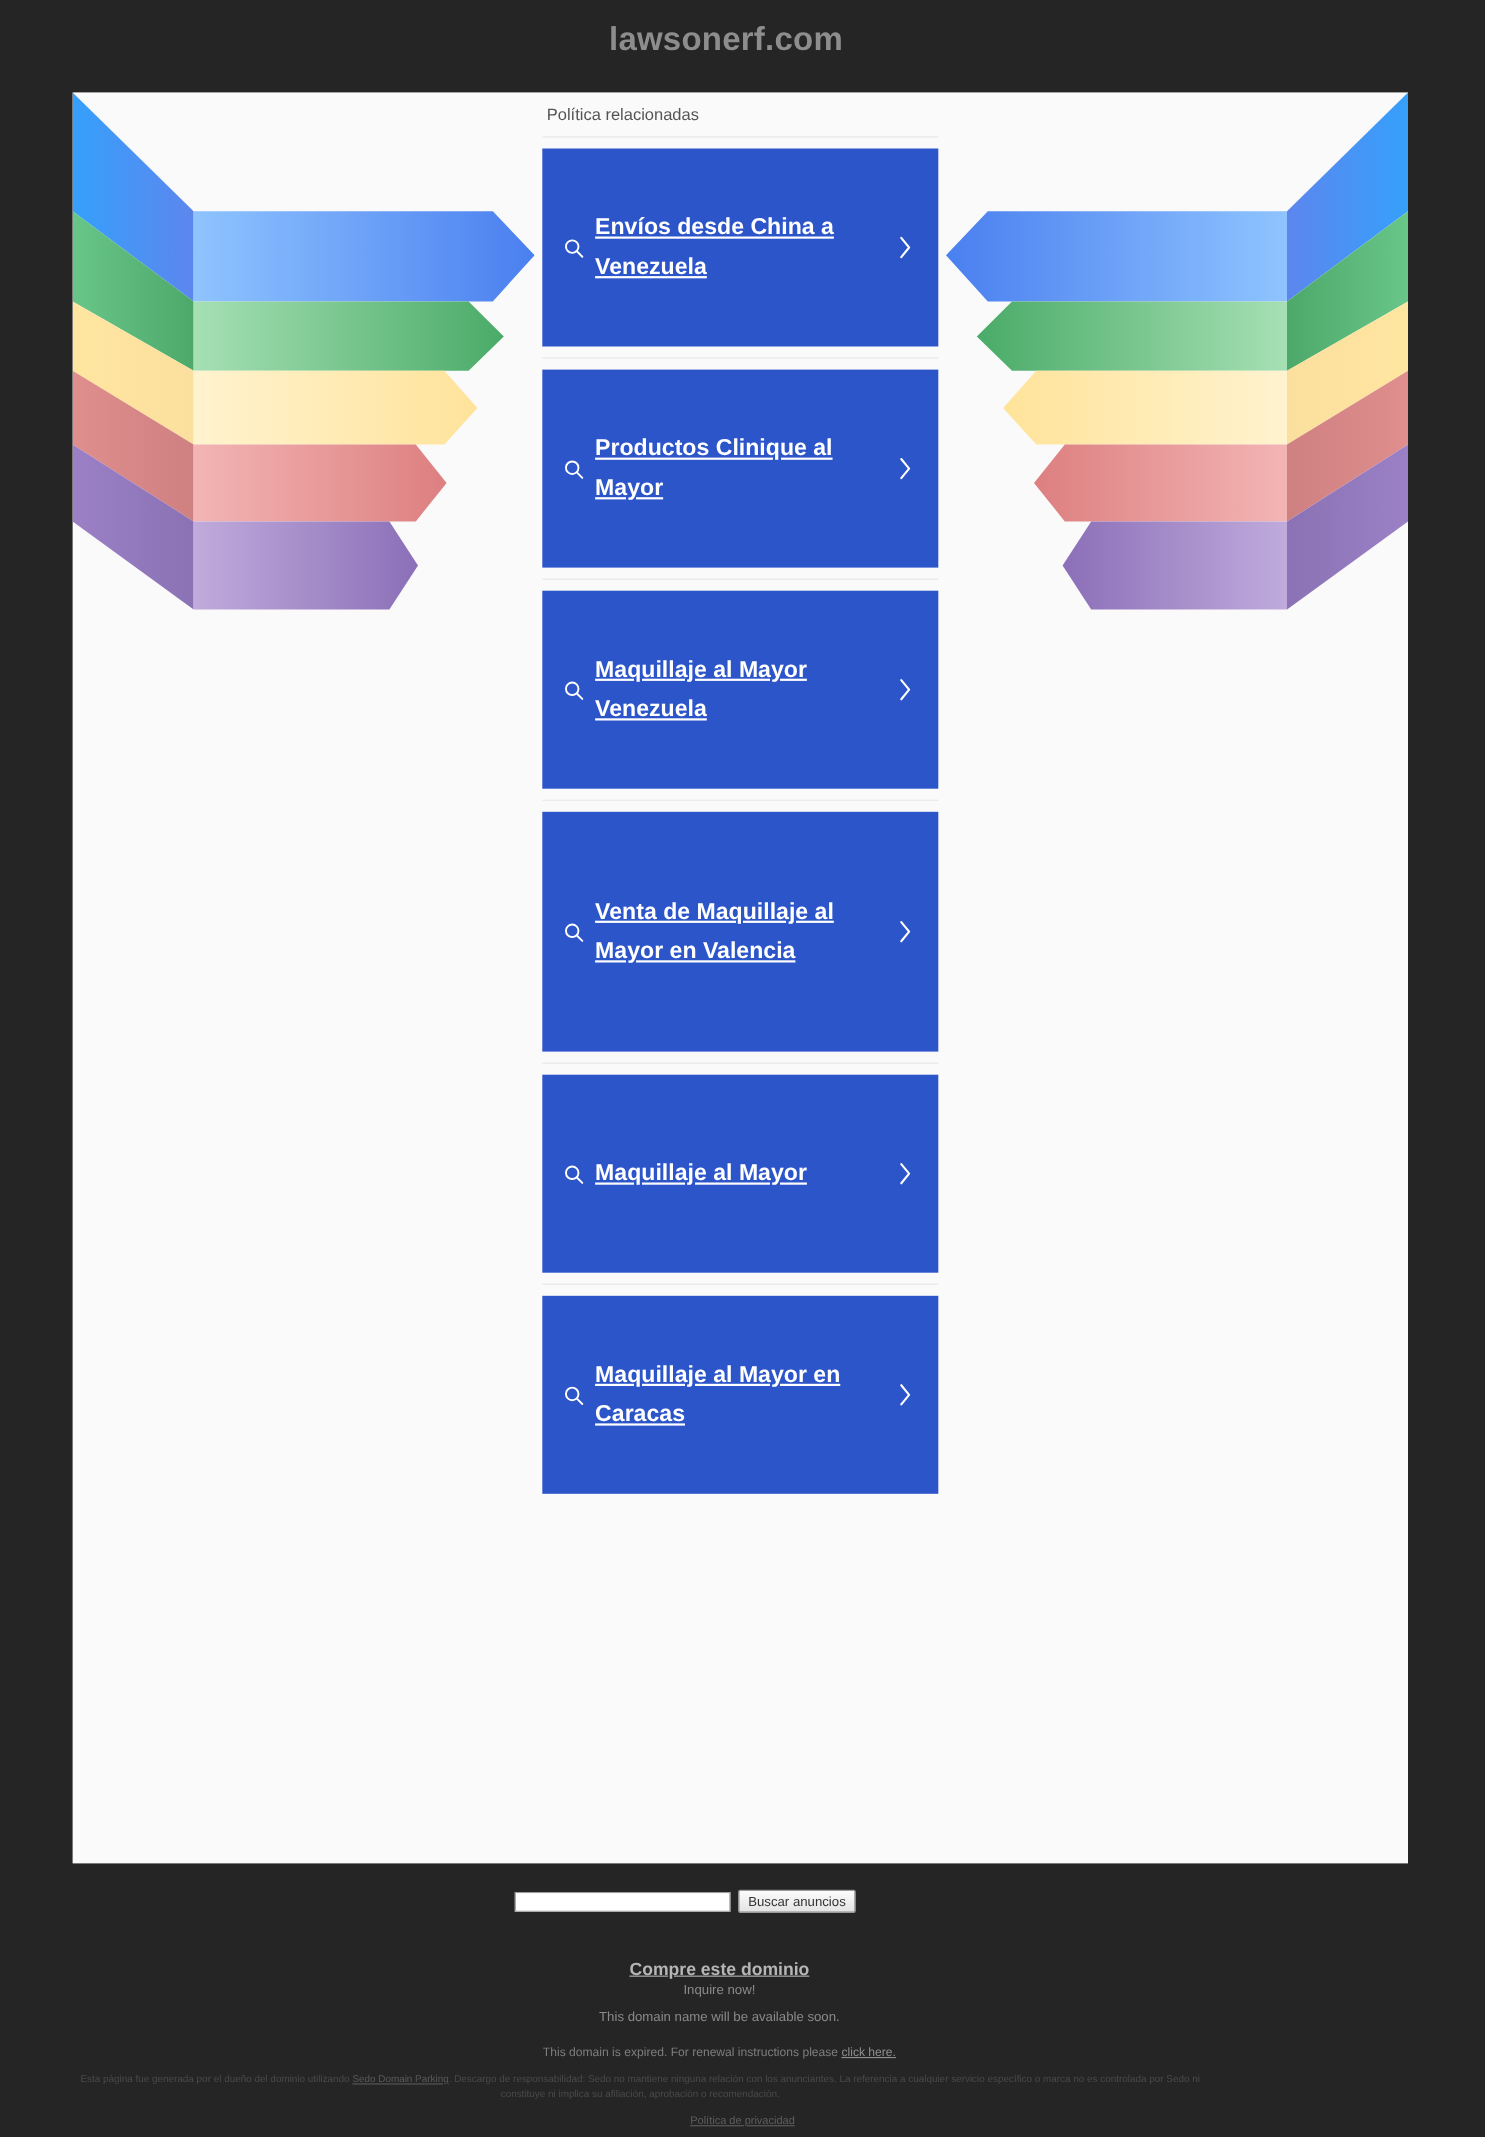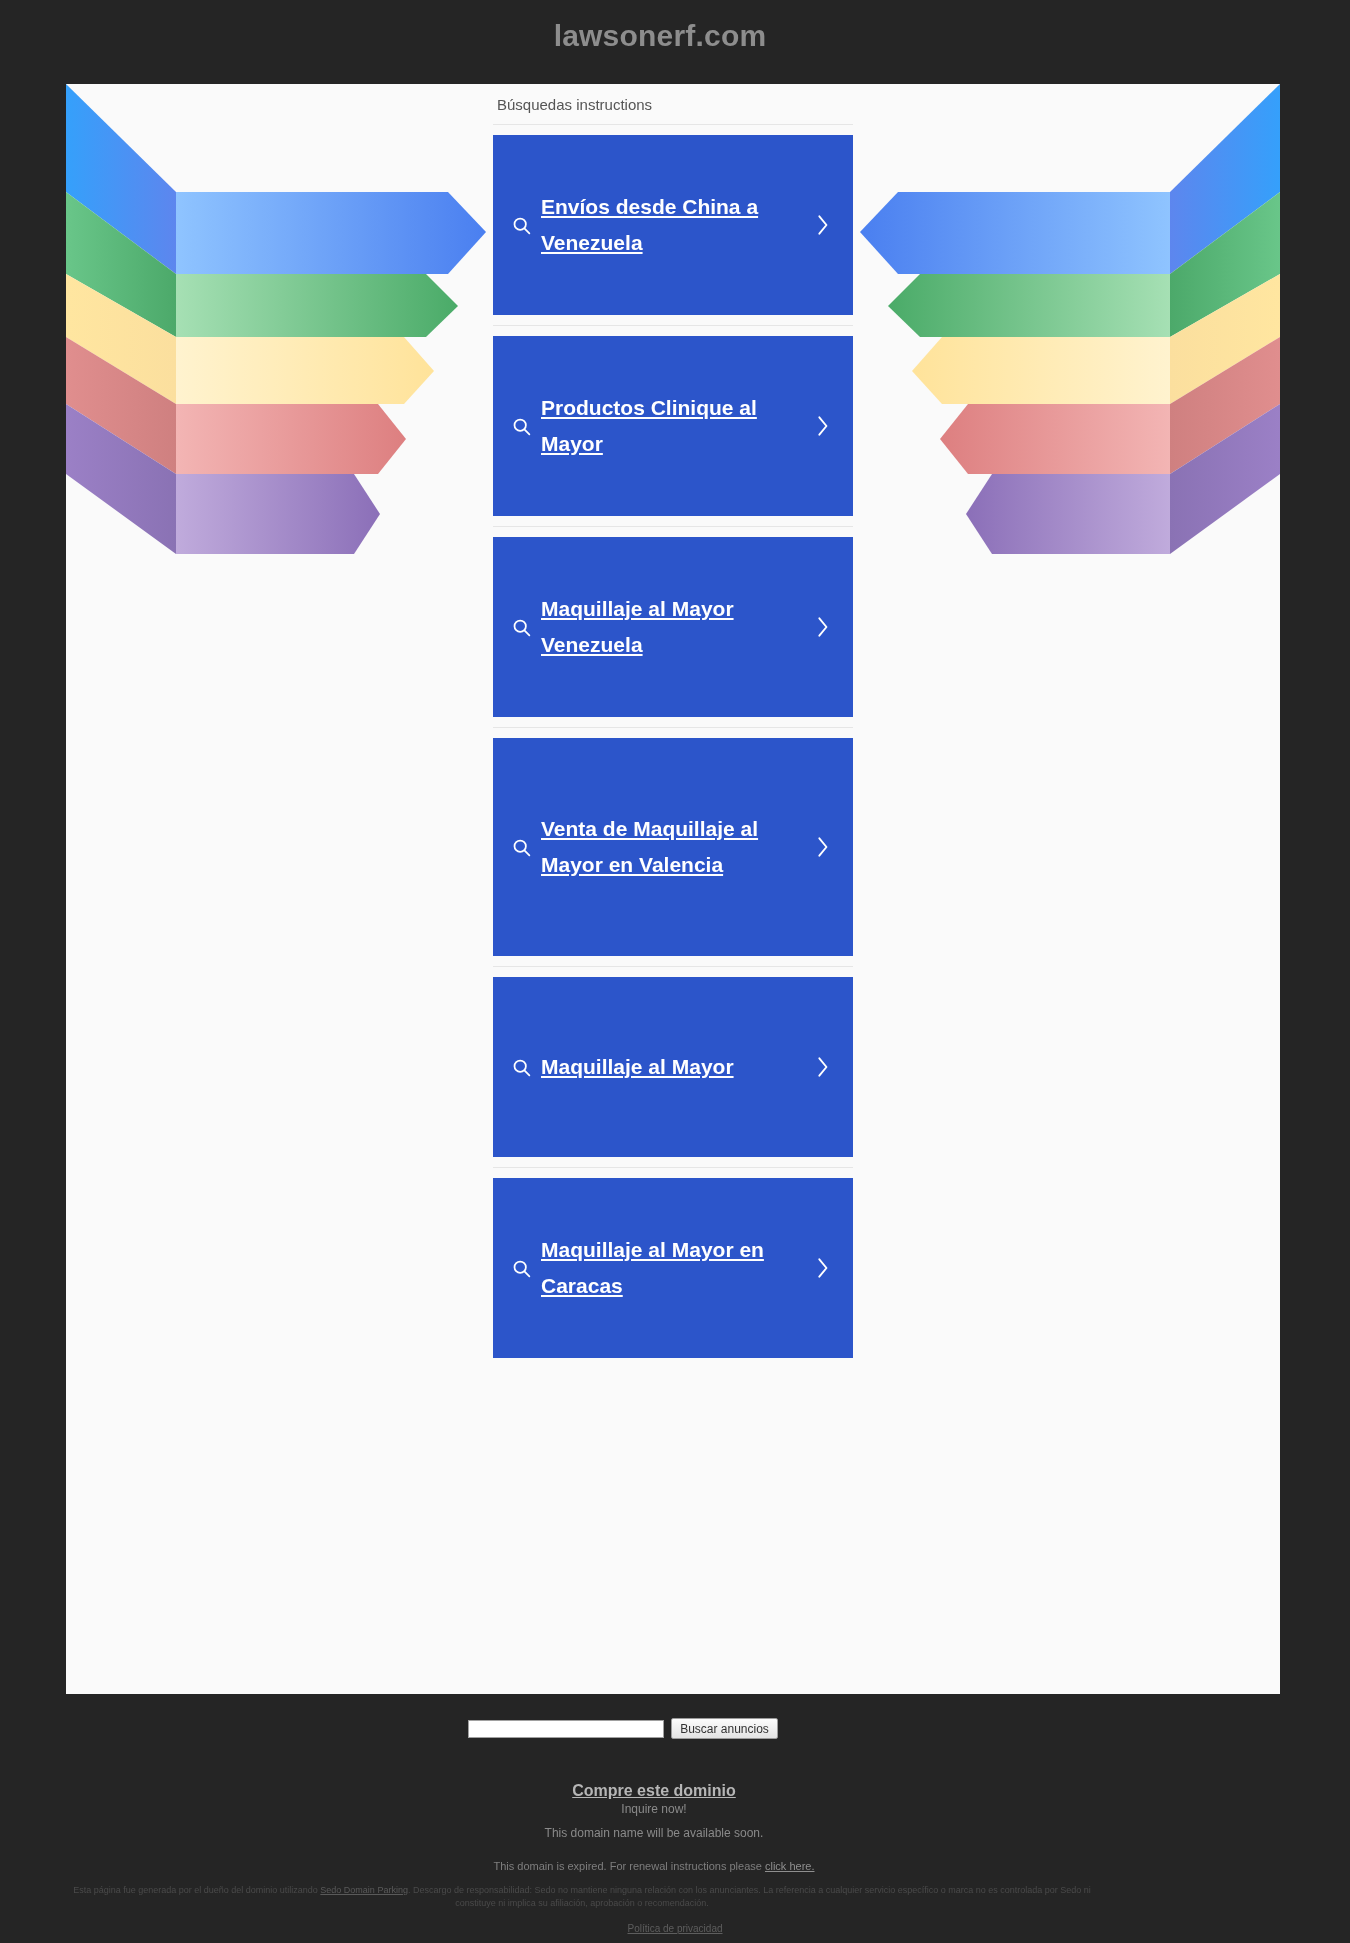--- a/index.html
+++ b/index.html
@@ -289,21 +289,21 @@
         <polygon points="110,108 382,108 420,148 382,190 110,190" fill="url(#gb)"></polygon>
         <polygon points="110,190 360,190 392,222 360,253 110,253" fill="url(#gg)"></polygon>
         <polygon points="110,253 338,253 368,287 338,320 110,320" fill="url(#gy)"></polygon>
         <polygon points="110,320 312,320 340,355 312,390 110,390" fill="url(#gr)"></polygon>
         <polygon points="110,390 288,390 314,430 288,470 110,470" fill="url(#gp)"></polygon>
       </svg>
     </div>
 
     <div class="center-col">
 
-      <div class="related-label">Búsquedas instructions</div>
+      <div class="related-label">Política relacionadas</div>
 
       <div class="ad-card">
         <div class="ad-inner">
           <span class="ad-search-icon">
             <svg viewBox="0 0 24 24" fill="none" stroke="currentColor" stroke-width="2" stroke-linecap="round">
               <circle cx="10.5" cy="10.5" r="6.5"></circle>
                 <line x1="15.6" y1="15.6" x2="21" y2="21"></line>
             </svg>
           </span>
           <span class="ad-text">

